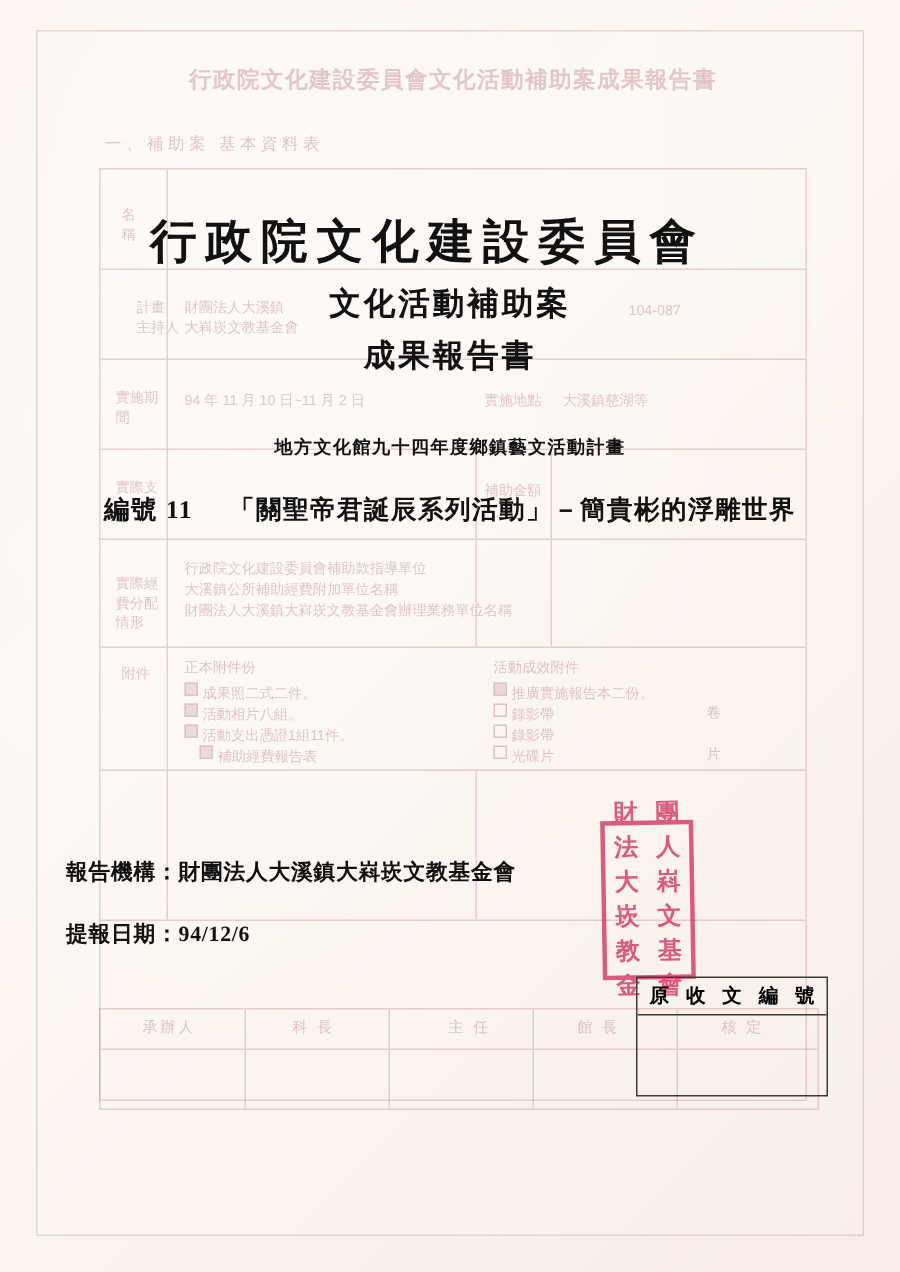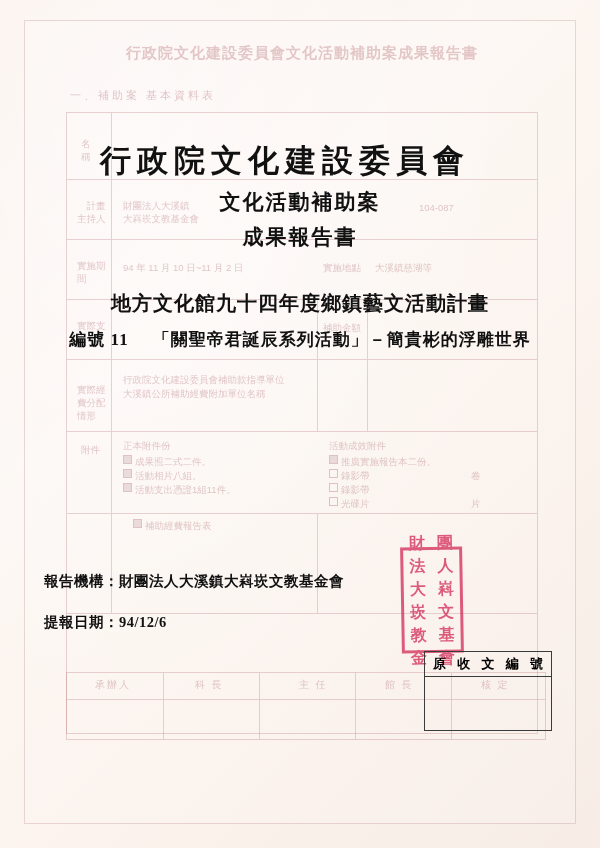--- a/index.html
+++ b/index.html
@@ -145,21 +145,21 @@
     font-size: 21px;
     font-weight: bold;
     letter-spacing: 2px;
   }
   .t-plan {
     position: absolute;
     top: 290px;
     left: 0;
     width: 600px;
     text-align: center;
-    font-size: 20px;
+    font-size: 12px;
     font-weight: bold;
     letter-spacing: 1px;
   }
   .t-num-row {
     position: absolute;
     top: 328px;
     left: 0;
     width: 600px;
     text-align: center;
     font-size: 17px;
@@ -281,40 +281,41 @@
       <div class="hl" style="top:400px;"></div>
       <div class="hl" style="top:500px;"></div>
       <div class="vl" style="left:44px; height:500px;"></div>
       <div class="vl" style="left:250px; top:186px; height:60px;"></div>
       <div class="vl" style="left:250px; top:246px; height:72px;"></div>
       <div class="vl" style="left:250px; top:400px; height:100px;"></div>
       <div class="vl" style="left:300px; top:186px; height:60px;"></div>
       <div class="vl" style="left:300px; top:246px; height:72px;"></div>
 
       <div class="cellx" style="left:14px; top:24px;">名<br>稱</div>
-      <div class="cellx" style="left:10px; top:86px;text-align:right;">計畫<br>主持人</div>
+      <div class="cellx" style="left:24px; top:86px;">計畫<br>主持人</div>
       <div class="cellx" style="left:10px; top:146px;">實施期<br>間</div>
       <div class="cellx" style="left:10px; top:206px;">實際支<br>出</div>
       <div class="cellx" style="left:10px; top:270px;">實際經<br>費分配<br>情形</div>
       <div class="cellx" style="left:14px; top:330px;">附件</div>
 
       <div class="cellx" style="left:56px; top:86px;">財團法人大溪鎮<br>大嵙崁文教基金會</div>
       <div class="cellx" style="left:352px; top:88px;">104-087</div>
       <div class="cellx" style="left:56px; top:148px;">94 年 11 月 10 日~11 月 2 日</div>
       <div class="cellx" style="left:256px; top:148px;">實施地點</div>
       <div class="cellx" style="left:308px; top:148px;">大溪鎮慈湖等</div>
       <div class="cellx" style="left:256px; top:208px;">補助金額</div>
       <div class="cellx" style="left:56px; top:260px;">行政院文化建設委員會補助款指導單位</div>
       <div class="cellx" style="left:56px; top:274px;">大溪鎮公所補助經費附加單位名稱</div>
+      <div class="cellx" style="left:56px; top:288px;">財團法人大溪鎮大嵙崁文教基金會辦理業務單位名稱</div>
 
       <div class="cellx" style="left:56px; top:326px;">正本附件份</div>
       <div class="cellx" style="left:56px; top:342px;font-family:Liberation Serif, serif;"><span class="chkbox on"></span>成果照二式二件。</div>
       <div class="cellx" style="left:56px; top:356px;"><span class="chkbox on"></span>活動相片八組。</div>
       <div class="cellx" style="left:56px; top:370px;"><span class="chkbox on"></span>活動支出憑證1組11件。</div>
-      <div class="cellx" style="left:56px; top:406px;padding-left:10px;"><span class="chkbox on"></span>補助經費報告表</div>
+      <div class="cellx" style="left:56px; top:384px;padding-left:10px;"><span class="chkbox on"></span>補助經費報告表</div>
 
       <div class="cellx" style="left:262px; top:326px;">活動成效附件</div>
       <div class="cellx" style="left:262px; top:342px;"><span class="chkbox on"></span>推廣實施報告本二份。</div>
       <div class="cellx" style="left:262px; top:356px;"><span class="chkbox"></span>錄影帶</div>
       <div class="cellx" style="left:262px; top:370px;"><span class="chkbox"></span>錄影帶</div>
       <div class="cellx" style="left:262px; top:384px;"><span class="chkbox"></span>光碟片</div>
       <div class="cellx" style="left:404px; top:356px;">卷</div>
       <div class="cellx" style="left:404px; top:384px;">片</div>
 
     </div>

